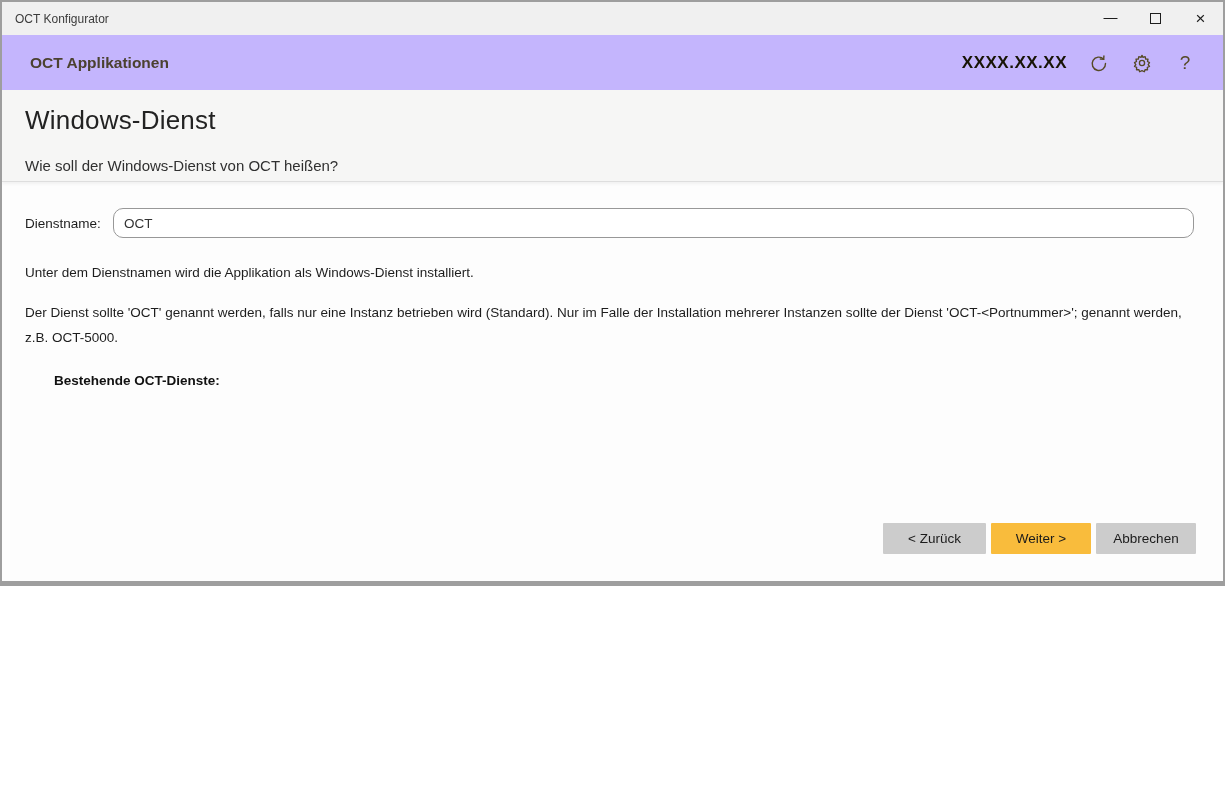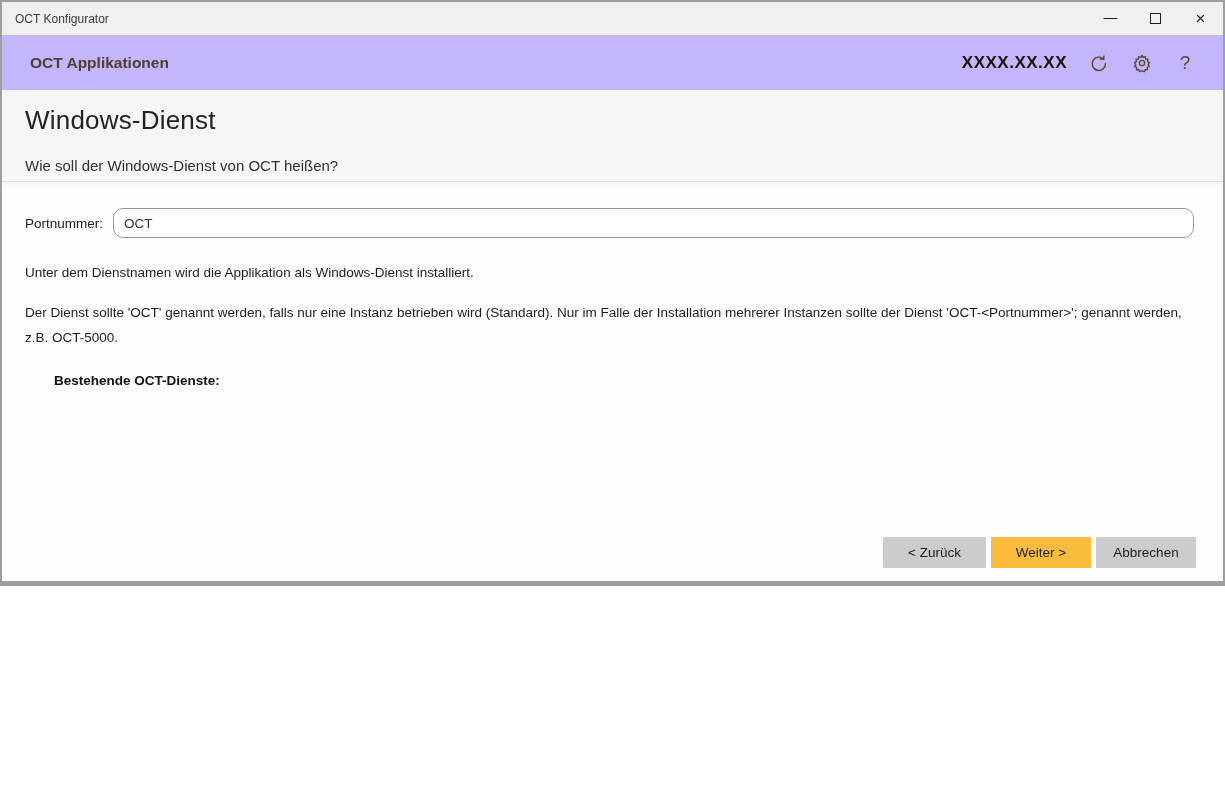--- a/index.html
+++ b/index.html
@@ -85,21 +85,21 @@
     font-family: "Liberation Sans", sans-serif;
     font-size: 13.5px; color: #333333;
     outline: none;
   }
   .info-text-1 { margin-top: 25px; line-height: 1.45; }
   .info-text-2 { margin-top: 18px; line-height: 1.85; }
   .existing-label { margin-top: 22px; font-weight: bold; font-size: 13.5px; color: #111111; padding-left: 29px; }
 
   
   .footer-buttons {
-    position: absolute; right: 27px; bottom: 13px;
+    position: absolute; right: 27px; bottom: 27px;
     display: flex; gap: 5px;
   }
   .btn {
     height: 31px; border: none; border-radius: 1px;
     font-family: "Liberation Sans", sans-serif;
     font-size: 13.5px; color: #1b1b1b;
     cursor: default;
   }
   .btn-gray { background: #cccccc; }
   .btn-accent { background: #f9bc3c; }
@@ -147,21 +147,21 @@
     </div>
   </div>
 
   <div class="page-header">
     <div class="page-title">Windows-Dienst</div>
     <div class="page-subtitle">Wie soll der Windows-Dienst von OCT heißen?</div>
   </div>
 
   <div class="content">
     <div class="form-row">
-      <label class="form-label">Portnummer:</label>
+      <label class="form-label">Dienstname:</label>
       <input class="text-input" type="text" value="OCT" style="">
     </div>
 
     <p class="info-text-1">Unter dem Dienstnamen wird die Applikation als Windows-Dienst installiert.</p>
     <p class="info-text-2">Der Dienst sollte 'OCT' genannt werden, falls nur eine Instanz betrieben wird (Standard). Nur im Falle der Installation mehrerer Instanzen sollte der Dienst 'OCT-&lt;Portnummer&gt;'; genannt werden, z.B. OCT-5000.</p>
     <p class="existing-label">Bestehende OCT-Dienste:</p>
 
     <div class="footer-buttons">
       <button class="btn btn-gray btn-back">&lt; Zurück</button>
       <button class="btn btn-accent btn-next">Weiter &gt;</button>

